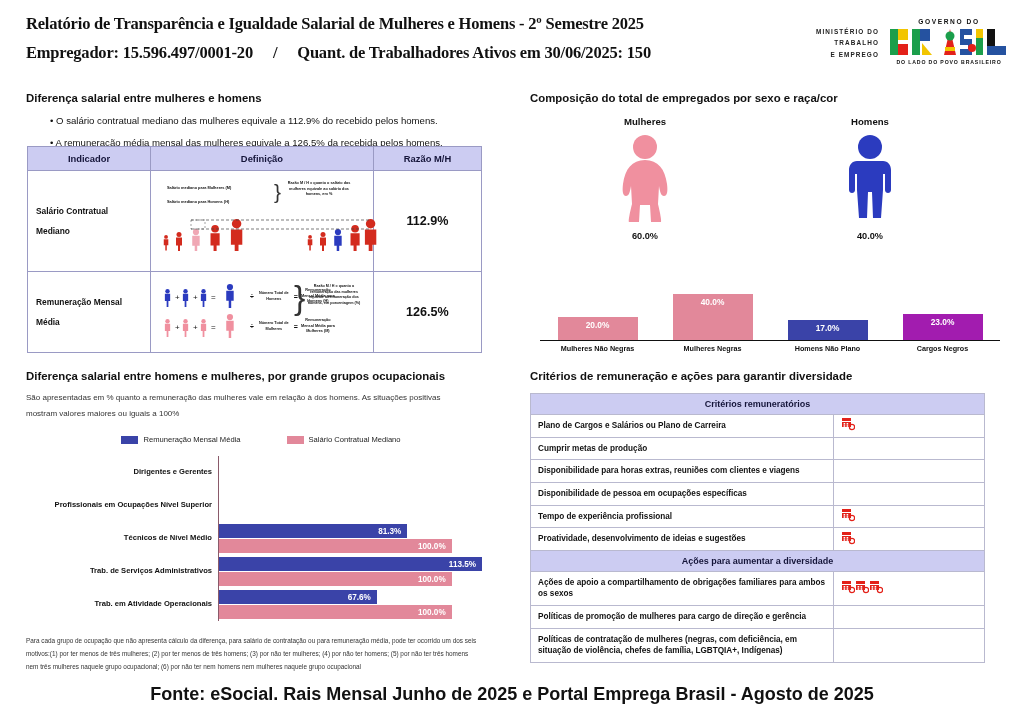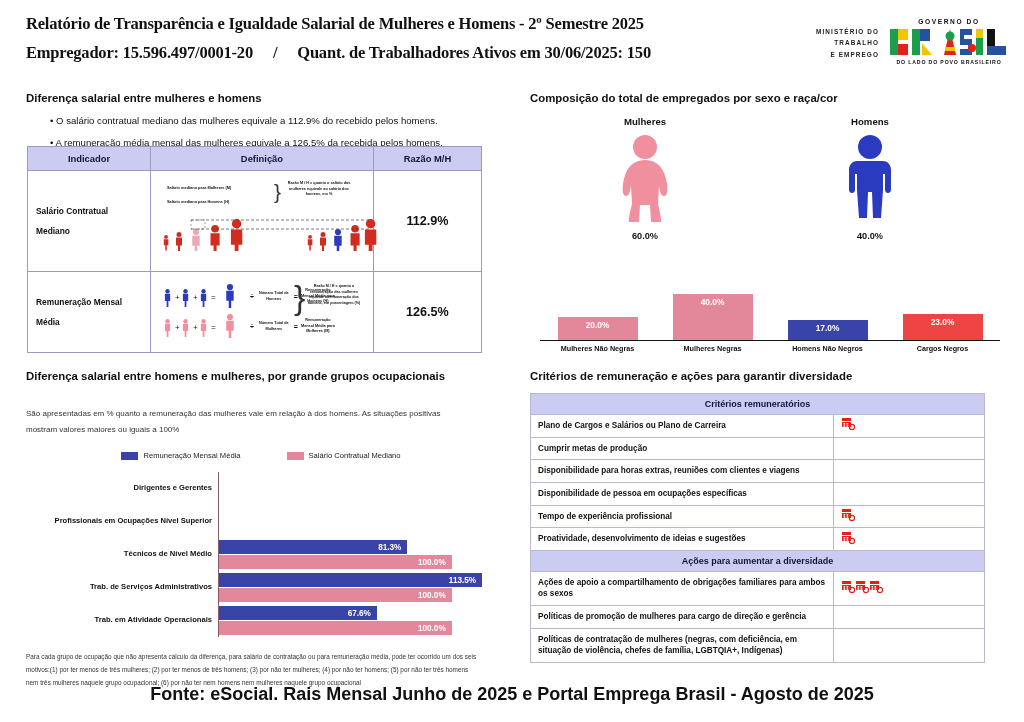--- a/index.html
+++ b/index.html
@@ -354,36 +354,36 @@
         <div class="race-bar" style="height:96%;background:#e2889a;">
           <span class="race-val">40.0%</span>
         </div>
       </div>
       <div class="race-item">
         <div class="race-bar" style="height:41%;background:#3a43a8;">
           <span class="race-val">17.0%</span>
         </div>
       </div>
       <div class="race-item">
-        <div class="race-bar" style="height:55%;background:#ef4444;text-align:right;">
+        <div class="race-bar" style="height:55%;background:#a21caf;text-align:right;">
           <span class="race-val">23.0%</span>
         </div>
       </div>
     </div>
     <div class="race-axis">
       <div>Mulheres Não Negras</div>
       <div>Mulheres Negras</div>
-      <div>Homens Não Negros</div>
+      <div>Homens Não Plano</div>
       <div>Cargos Negros</div>
     </div>
   </div>
 
   <div class="occ-wrap">
     <div class="sec-title">Diferença salarial entre homens e mulheres, por grande grupos ocupacionais</div>
-    <div class="sub-note" style="margin-top:24px;">São apresentadas em % quanto a remuneração das mulheres vale em relação à dos homens. As situações positivas</div>
+    <div class="sub-note" style="margin-top:8px;">São apresentadas em % quanto a remuneração das mulheres vale em relação à dos homens. As situações positivas</div>
     <div class="sub-note">mostram valores maiores ou iguais a 100%</div>
 
     <div class="occ-legend">
       <div class="li">
         <span class="sw" style="background:#3a43a8;"></span>
         <span>Remuneração Mensal Média</span>
       </div>
       <div class="li">
         <span class="sw" style="background:#e2889a;"></span>
         <span>Salário Contratual Mediano</span>

